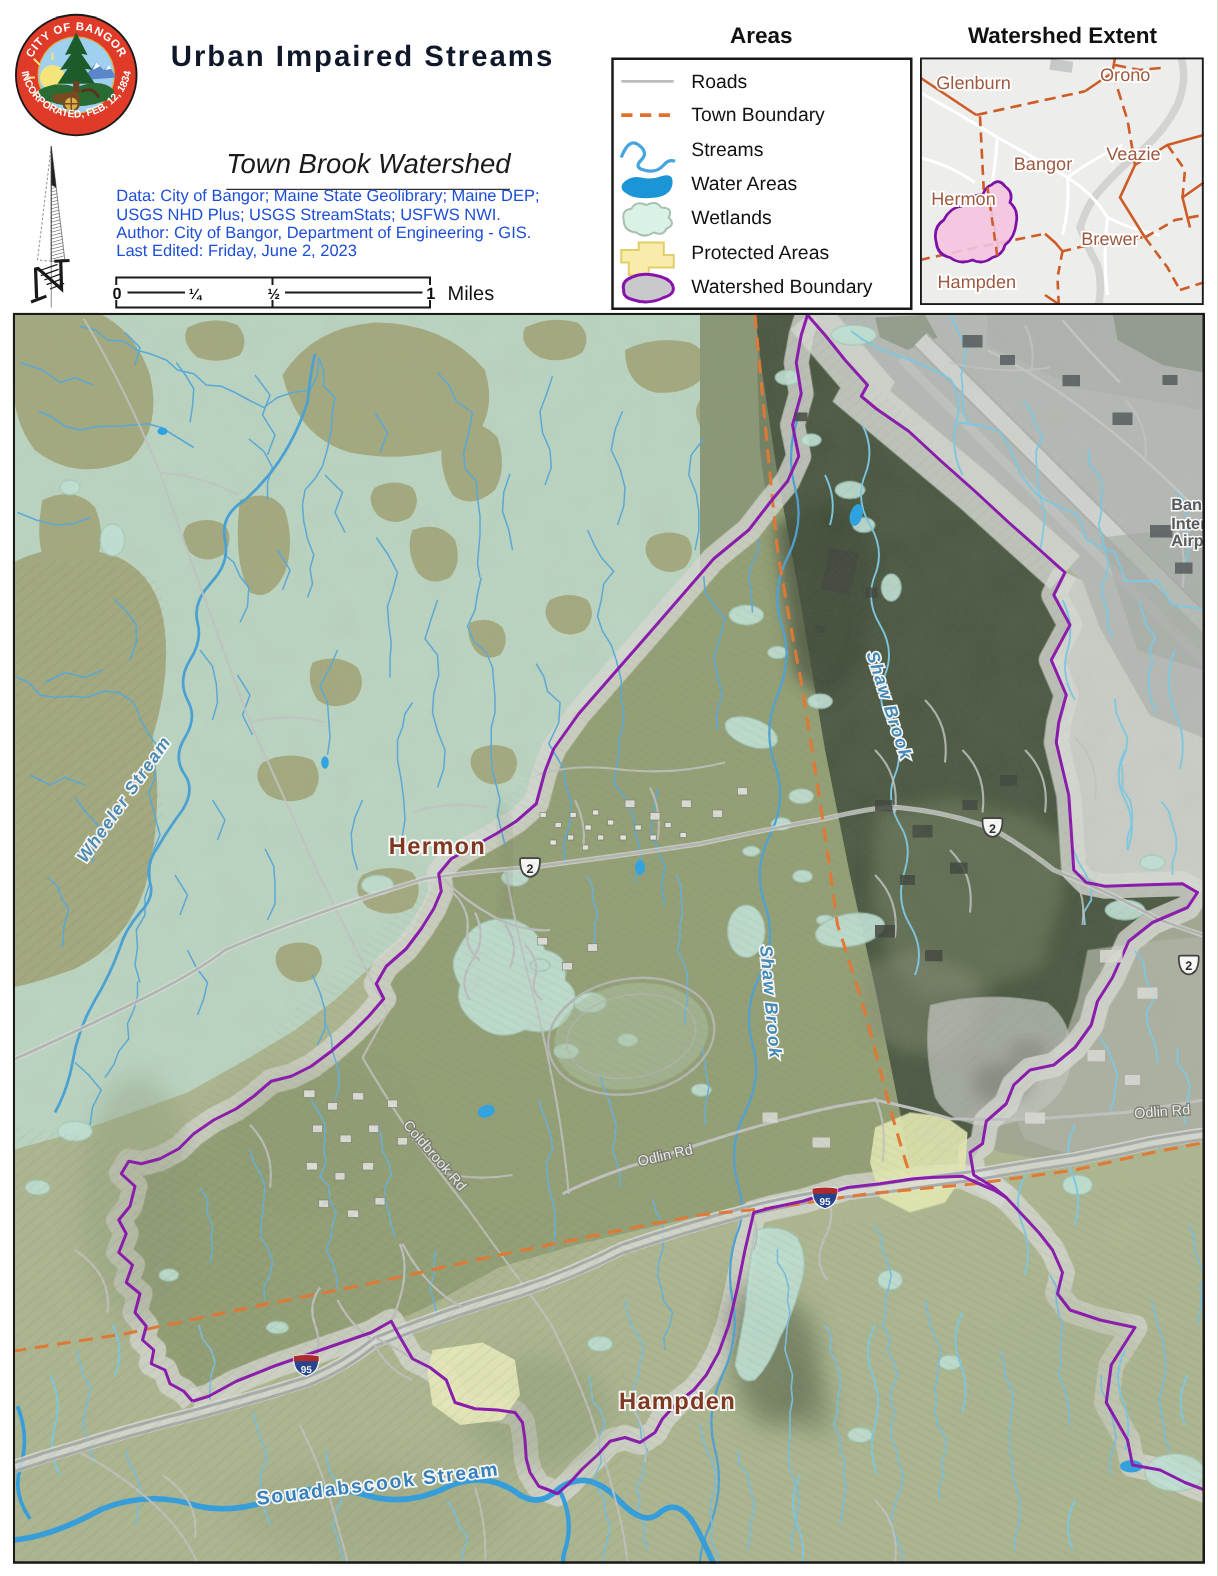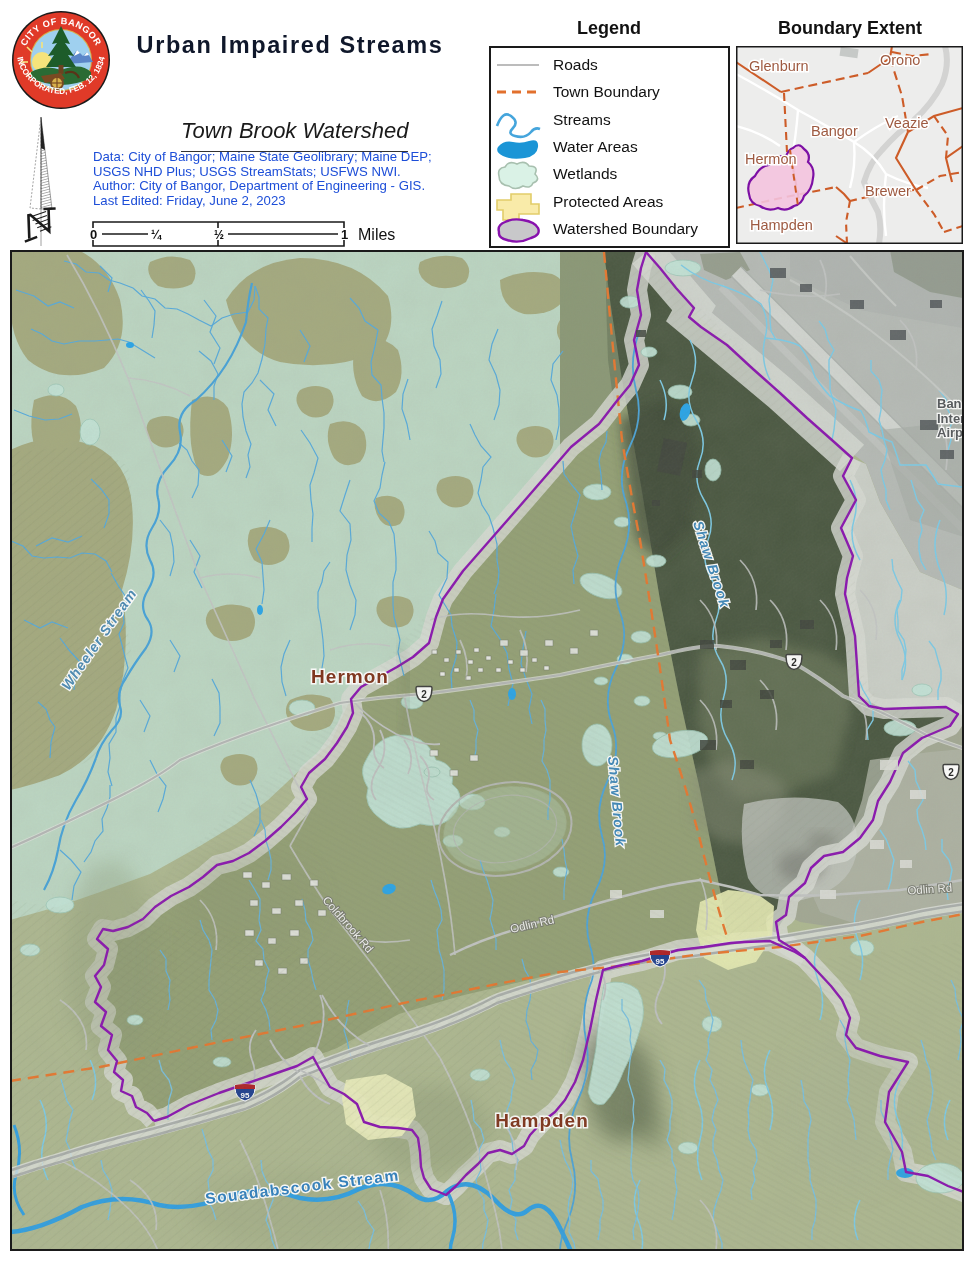--- a/index.html
+++ b/index.html
@@ -85,21 +85,21 @@
 <line x1="14" y1="16" x2="60" y2="16"></line>
 <line x1="140" y1="16" x2="250" y2="16"></line>
 </g>
 <text x="2" y="21" font-size="13" font-weight="bold" fill="#111">0</text>
 <text x="63" y="21" font-size="12" font-weight="bold" fill="#111">¼</text>
 <text x="126" y="21" font-size="12" font-weight="bold" fill="#111">½</text>
 <text x="253" y="21" font-size="13" font-weight="bold" fill="#111">1</text>
 <text x="270" y="22" font-size="16" fill="#111">Miles</text>
 </svg>
 
-<div class="abs" style="left:489px;top:18px;width:240px;text-align:center;font-size:18px;font-weight:bold;color:#111;">Legend</div>
+<div class="abs" style="left:489px;top:18px;width:240px;text-align:center;font-size:18px;font-weight:bold;color:#111;">Areas</div>
 
 <div class="abs" style="left:489px;top:46px;width:237px;height:198px;border:2px solid #1a1a1a;background:#fff;"></div>
 <svg class="abs" style="left:491px;top:48px" width="235" height="196" viewBox="0 0 235 196">
 
 <line x1="6" y1="17" x2="48" y2="17" stroke="#bcbcbc" stroke-width="2.2"></line>
 
 <line x1="6" y1="44" x2="48" y2="44" stroke="#e2702d" stroke-width="3" stroke-dasharray="9,6"></line>
 
 <path d="M6,78 Q12,62 20,68 Q28,74 22,80 Q16,86 24,88 Q34,91 40,84 Q44,79 49,81" fill="none" stroke="#45a5dc" stroke-width="2.6"></path>
 
@@ -114,21 +114,21 @@
 <text x="62" y="22">Roads</text>
 <text x="62" y="49">Town Boundary</text>
 <text x="62" y="77">Streams</text>
 <text x="62" y="104">Water Areas</text>
 <text x="62" y="131">Wetlands</text>
 <text x="62" y="159">Protected Areas</text>
 <text x="62" y="186">Watershed Boundary</text>
 </g>
 </svg>
 
-<div class="abs" style="left:736px;top:18px;width:228px;text-align:center;font-size:18px;font-weight:bold;color:#111;">Boundary Extent</div>
+<div class="abs" style="left:736px;top:18px;width:228px;text-align:center;font-size:18px;font-weight:bold;color:#111;">Watershed Extent</div>
 
 <svg class="abs" style="left:736px;top:46px" width="227" height="198" viewBox="0 0 227 198">
 <rect x="0" y="0" width="227" height="198" fill="#ededec"></rect>
 
 <path d="M209,0 Q214,18 206,38 Q196,58 178,74 Q160,88 146,104 Q134,116 128,136 Q134,152 142,166 Q146,180 143,198" fill="none" stroke="#d3d3d2" stroke-width="6"></path>
 <rect x="104" y="2" width="18" height="9" fill="#c6c9c7" transform="rotate(8 113 7)"></rect>
 
 <g fill="none" stroke="#ffffff" stroke-width="2.4">
 <path d="M0,28 Q30,44 62,64 Q95,82 118,96 Q138,108 150,128"></path>
 <path d="M62,64 Q60,90 56,112"></path>

